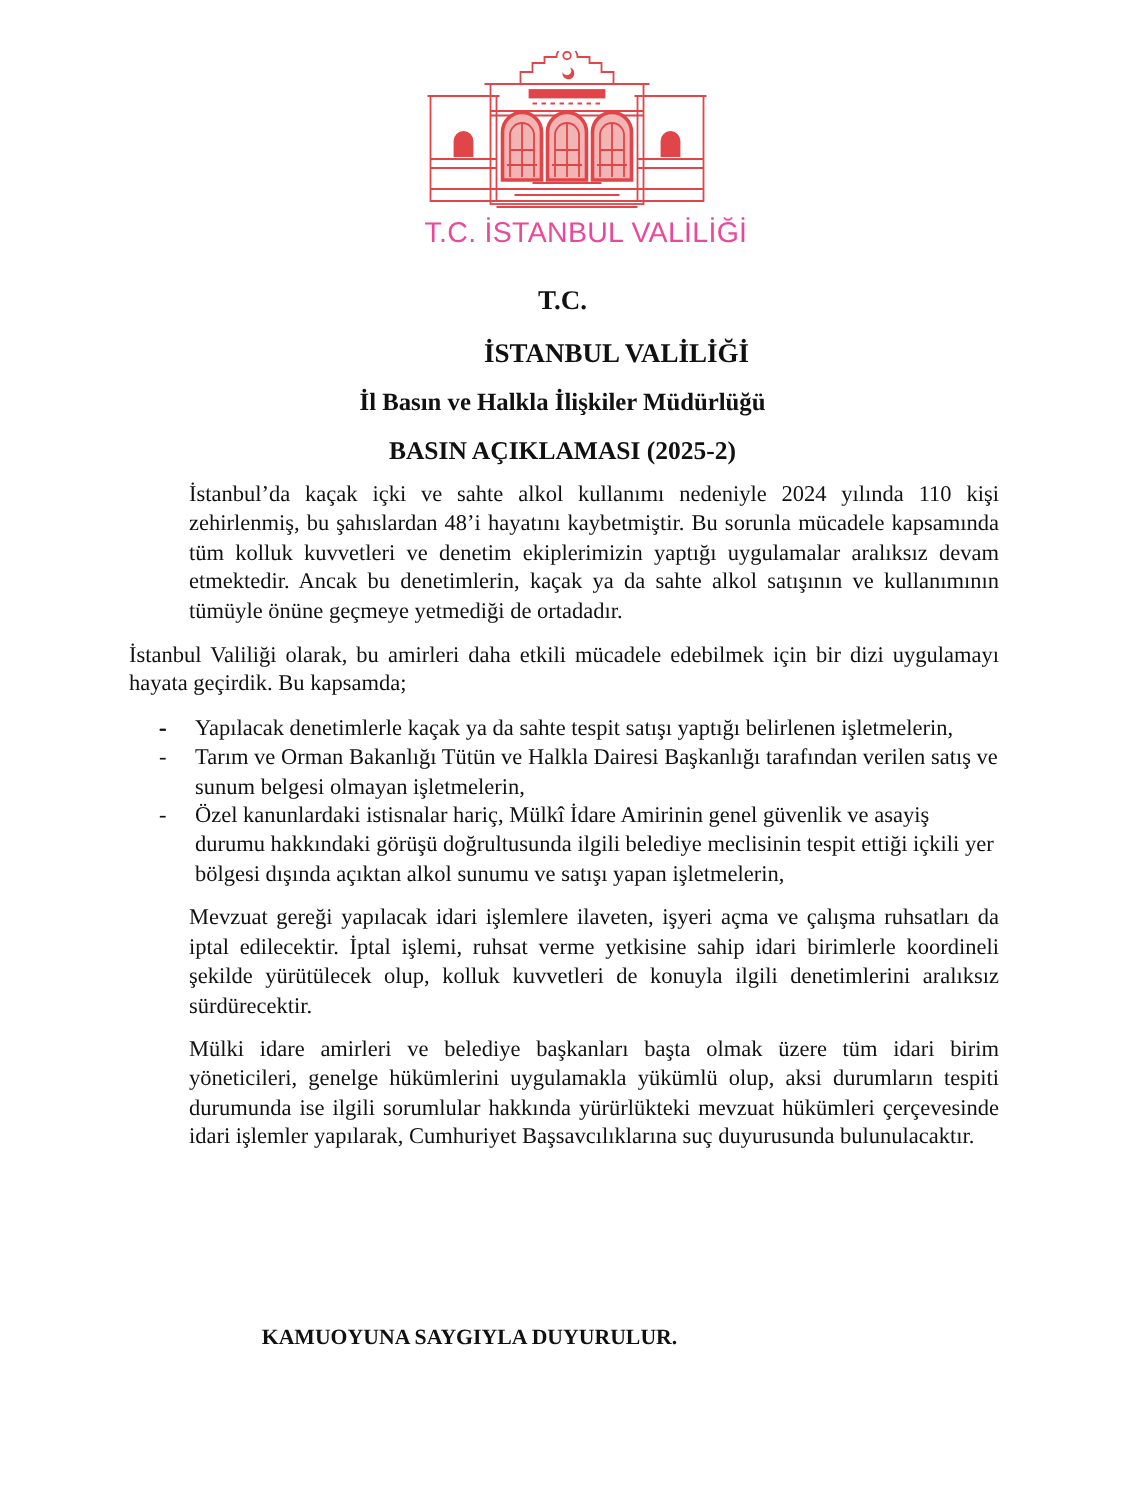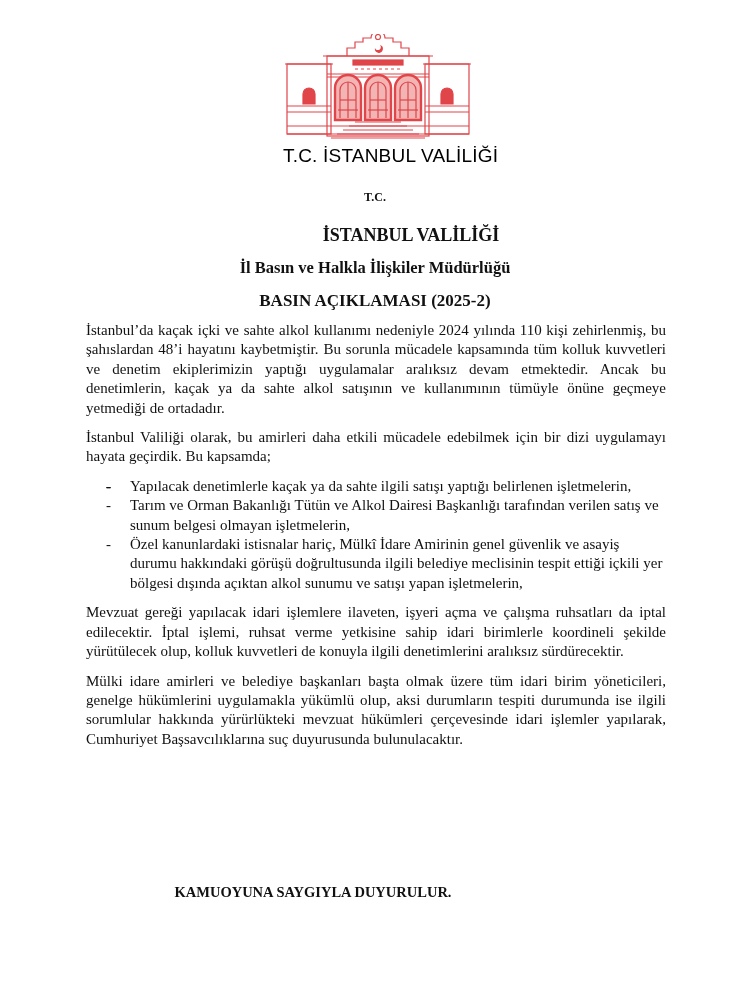--- a/index.html
+++ b/index.html
@@ -2,29 +2,29 @@
 <html><head>
 <meta charset="utf-8">
 <style>
   html, body { margin: 0; padding: 0; background: #ffffff; }
   body { width: 750px; height: 990px; position: relative; overflow: hidden;
          font-family: "Liberation Serif", "DejaVu Serif", serif; color: #111; }
   .logo { position: absolute; left: 283px; top: 34px; width: 190px; height: 132px; }
   .logo svg { display: block; }
   .logo-text { position: absolute; left: 0; top: 111px; width: 190px; text-align: center;
                font-family: "Liberation Sans", "DejaVu Sans", sans-serif; font-size: 19px;
-               color: #000000; letter-spacing: 0.2px; white-space: nowrap; }
+               color: #ec4899; letter-spacing: 0.2px; white-space: nowrap; }
   .heading { position: absolute; left: 0; width: 750px; text-align: center; font-weight: bold; }
-  .h1 { top: 190px; font-size: 12px; font-family: Liberation Serif, serif; }
+  .h1 { top: 190px; font-size: 18px; font-family: Liberation Serif, serif; }
   .h2 { top: 225px; font-size: 18px; padding-left: 36px; }
   .h3 { top: 258px; font-size: 16.5px; }
   .h4 { top: 291px; font-size: 17px; }
   .content { position: absolute; left: 86px; top: 321px; width: 580px; font-size: 15px; line-height: 19.4px; }
   .para { margin: 0 0 10px 0; text-align: justify; }
-  .para.last-left { text-align-last: left; }
+  .para.last-left { text-align-last: left; margin-left: 40px; }
   ul.dash { list-style: none; margin: 0 0 10px 0; padding: 0; }
   ul.dash li { position: relative; padding-left: 44px; }
   ul.dash li .dash-mark { position: absolute; left: 20px; top: 0; }
   .closing { position: absolute; left: 0; top: 884px; width: 626px; text-align: center; font-weight: bold; font-size: 14.5px; }
 </style>
 </head>
 <body>
 
 <div class="logo">
   <svg width="190" height="110" viewBox="0 0 190 110" fill="none" stroke="#e0454a" stroke-width="1.2">
@@ -87,21 +87,21 @@
 <div class="heading h4">BASIN AÇIKLAMASI (2025-2)</div>
 
 <div class="content">
   <p class="para last-left">İstanbul’da kaçak içki ve sahte alkol kullanımı nedeniyle 2024 yılında 110 kişi zehirlenmiş, bu şahıslardan 48’i hayatını kaybetmiştir. Bu sorunla mücadele kapsamında tüm kolluk kuvvetleri ve denetim ekiplerimizin yaptığı uygulamalar aralıksız devam etmektedir. Ancak bu denetimlerin, kaçak ya da sahte alkol satışının ve kullanımının tümüyle önüne geçmeye yetmediği de ortadadır.</p>
   <p class="para">İstanbul Valiliği olarak, bu amirleri daha etkili mücadele edebilmek için bir dizi uygulamayı hayata geçirdik. Bu kapsamda;</p>
   <ul class="dash">
     <li><span class="dash-mark">-</span></li>
   </ul>
   <ul class="dash">
     <li><span class="dash-mark">-</span></li>
-    <li><span class="dash-mark">-</span><span>Yapılacak denetimlerle kaçak ya da sahte ilgili satışı yaptığı belirlenen işletmelerin,</span></li>
-    <li><span class="dash-mark">-</span><span>Tarım ve Orman Bakanlığı Tütün ve Alkol Dairesi Başkanlığı tarafından verilen satış ve sunum belgesi olmayan işletmelerin,</span></li>
+    <li><span class="dash-mark">-</span><span>Yapılacak denetimlerle kaçak ya da sahte tespit satışı yaptığı belirlenen işletmelerin,</span></li>
+    <li><span class="dash-mark">-</span><span>Tarım ve Orman Bakanlığı Tütün ve Halkla Dairesi Başkanlığı tarafından verilen satış ve sunum belgesi olmayan işletmelerin,</span></li>
     <li><span class="dash-mark">-</span><span>Özel kanunlardaki istisnalar hariç, Mülkî İdare Amirinin genel güvenlik ve asayiş durumu hakkındaki görüşü doğrultusunda ilgili belediye meclisinin tespit ettiği içkili yer bölgesi dışında açıktan alkol sunumu ve satışı yapan işletmelerin,</span></li>
   </ul>
   <p class="para last-left">Mevzuat gereği yapılacak idari işlemlere ilaveten, işyeri açma ve çalışma ruhsatları da iptal edilecektir. İptal işlemi, ruhsat verme yetkisine sahip idari birimlerle koordineli şekilde yürütülecek olup, kolluk kuvvetleri de konuyla ilgili denetimlerini aralıksız sürdürecektir.</p>
   <p class="para last-left">Mülki idare amirleri ve belediye başkanları başta olmak üzere tüm idari birim yöneticileri, genelge hükümlerini uygulamakla yükümlü olup, aksi durumların tespiti durumunda ise ilgili sorumlular hakkında yürürlükteki mevzuat hükümleri çerçevesinde idari işlemler yapılarak, Cumhuriyet Başsavcılıklarına suç duyurusunda bulunulacaktır.</p>
 </div>
 
 <div class="closing">KAMUOYUNA SAYGIYLA DUYURULUR.</div>
 
 </body></html>

